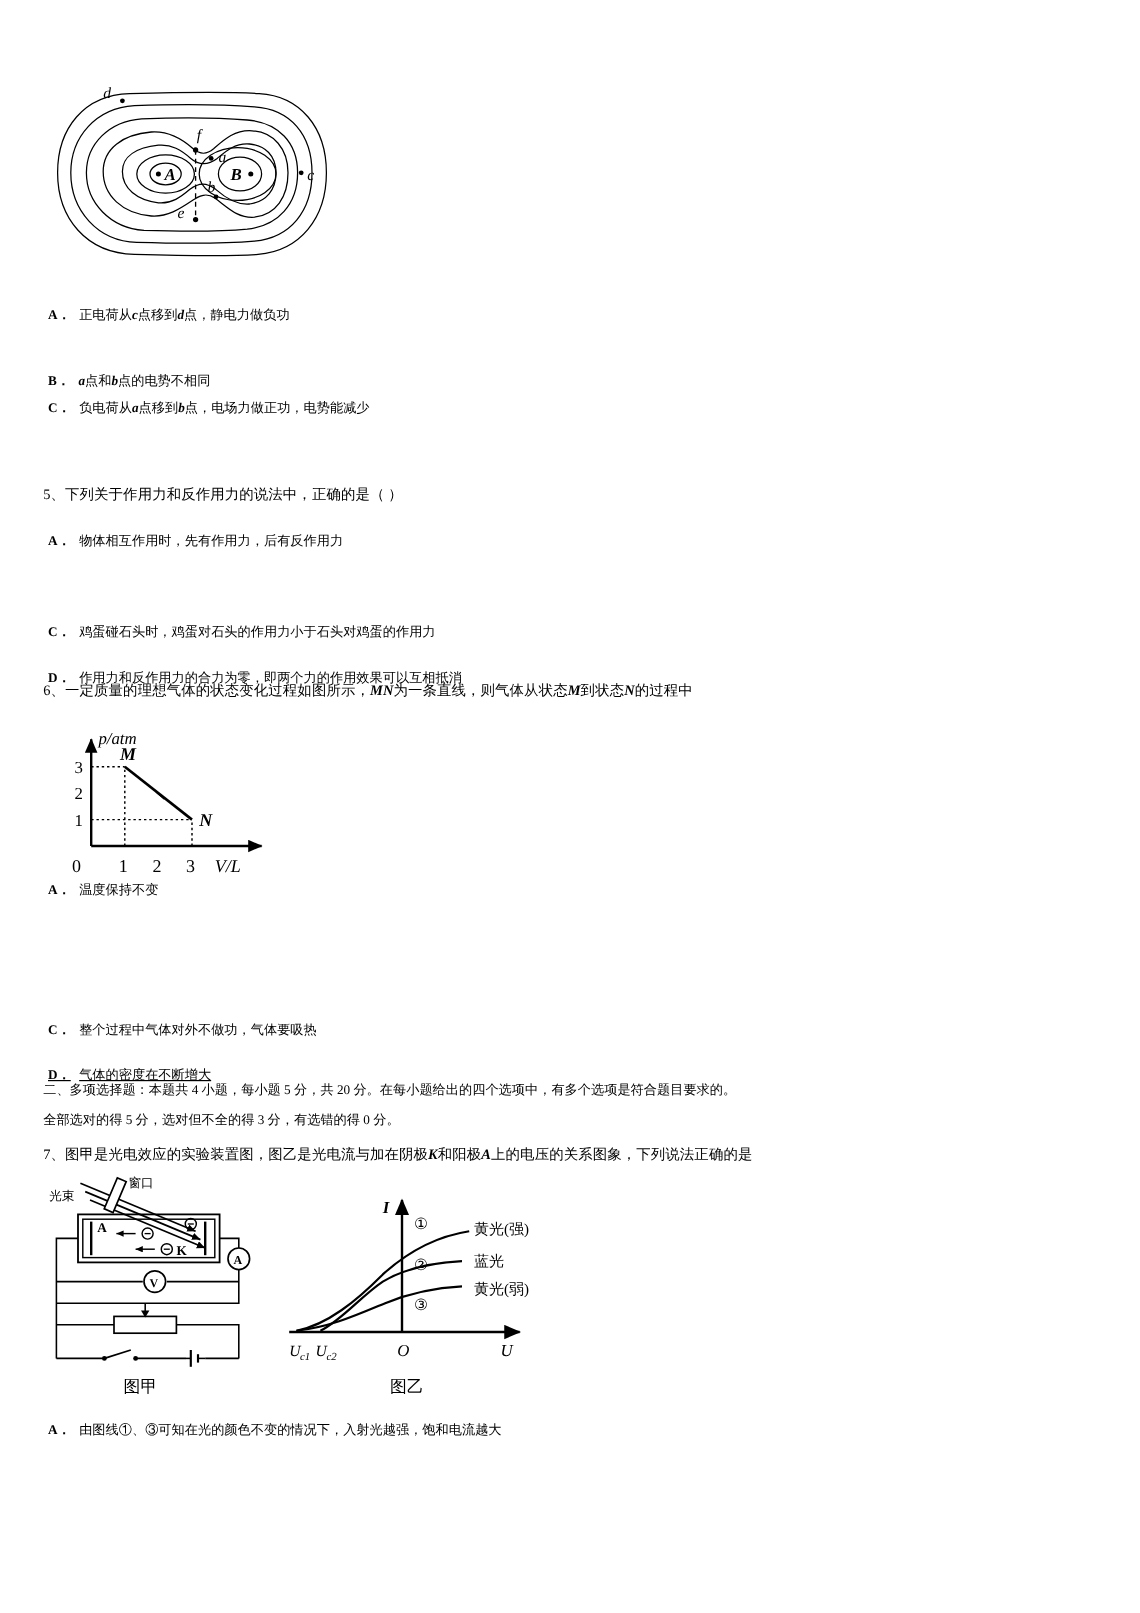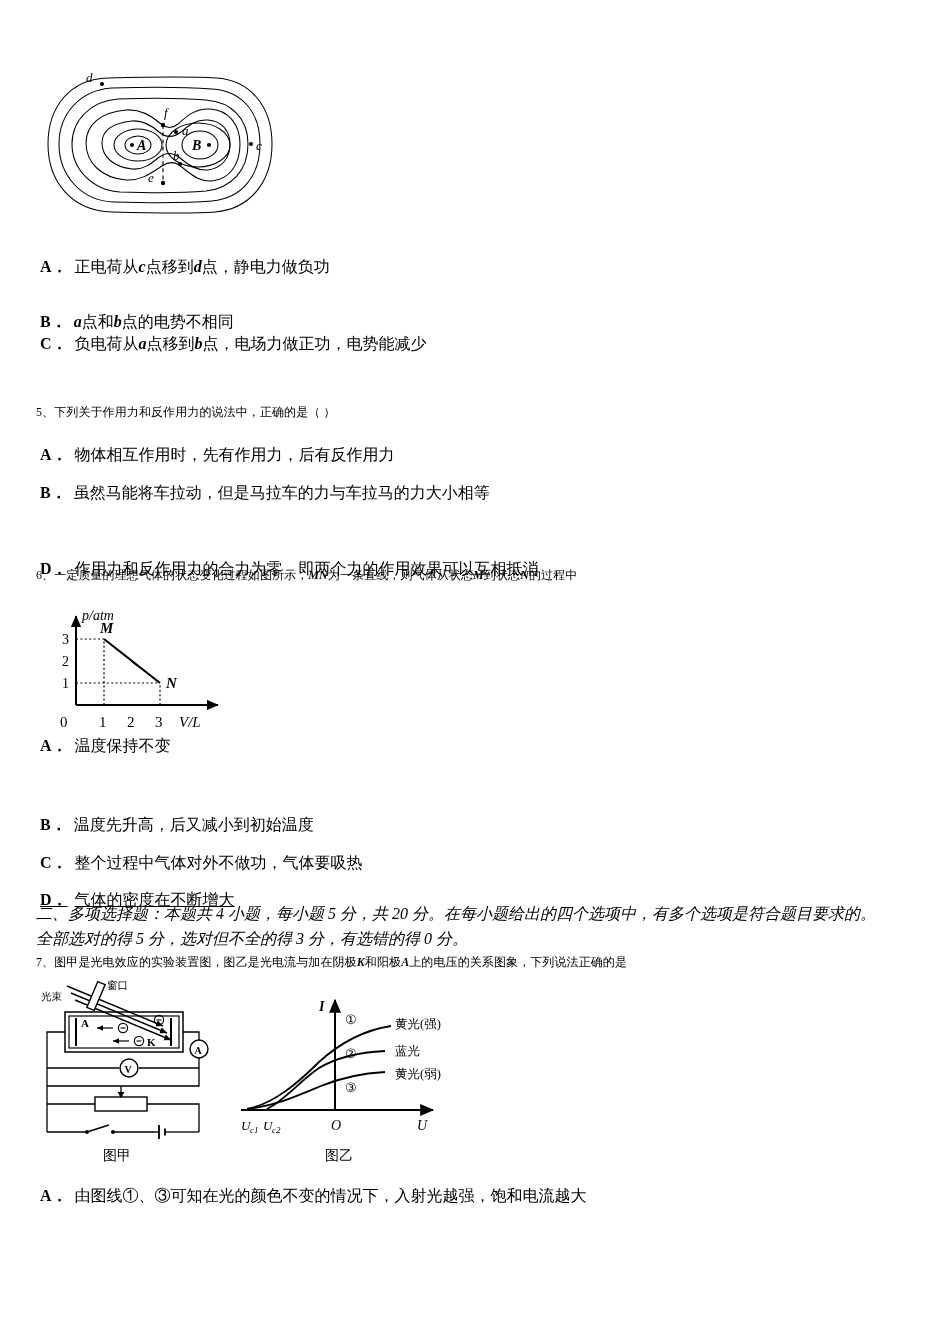--- a/index.html
+++ b/index.html
@@ -26,40 +26,39 @@
   
   .qtext {
     position: absolute;
     font-size: 12px;
     line-height: 1.5;
     letter-spacing: 0.1px;
     white-space: nowrap;
   }
   .opt {
     position: absolute;
-    font-size: 16px;
+    font-size: 11px;
     line-height: 1.5;
     white-space: nowrap;
   }
   .opt .lbl {
     font-weight: bold;
     font-family: "Liberation Serif", serif;
     margin-right: 7px;
   }
   .ital {
     font-style: italic;
     font-weight: bold;
     font-family: "Liberation Serif", serif;
   }
   .secthead {
     position: absolute;
-    font-size: 16px;
+    font-size: 11px;
     line-height: 1.62;
     white-space: nowrap;
-    font-style: italic;
   }
 
   
   #fig-equipotential {
     position: absolute;
     left: 40px;
     top: 62px;
     width: 260px;
     height: 165px;
   }
@@ -149,22 +148,22 @@
   </div>
 
 
   <div class="qtext" style="left:36px; top:403px;">
     <span>5、</span><span>下列关于作用力和反作用力的说法中，正确的是（        ）</span>
   </div>
 
   <div class="opt" style="left:40px; top:443px;text-align:center;">
     <span class="lbl">A．</span><span>物体相互作用时，先有作用力，后有反作用力</span>
   </div>
-  <div class="opt" style="left:40px; top:481px;">
-    <span class="lbl">B．</span><span>虽然马能将车拉动，但是马拉车的力与车拉马的力大小相等</span>
+  <div class="opt" style="left:40px; top:519px;">
+    <span class="lbl">C．</span><span>鸡蛋碰石头时，鸡蛋对石头的作用力小于石头对鸡蛋的作用力</span>
   </div>
   <div class="opt" style="left:40px; top:557px;">
     <span class="lbl">D．</span><span>作用力和反作用力的合力为零，即两个力的作用效果可以互相抵消</span>
   </div>
 
   <div class="qtext" style="left:36px; top:566px;">
     <span>6、</span><span>一定质量的理想气体的状态变化过程如图所示，</span><span class="ital">MN</span><span>为一条直线，则气体从状态</span><span class="ital">M</span><span>到状态</span><span class="ital">N</span><span>的过程中</span>
   </div>
 
   <div id="fig-pv">
@@ -201,23 +200,20 @@
       <text x="44" y="20" font-size="14" font-style="italic" fill="#000">p/atm</text>
       <text x="141" y="127" font-size="15" font-style="italic" fill="#000">V/L</text>
 
       <text x="62" y="33" font-size="15" font-style="italic" font-weight="bold" fill="#000">M</text>
       <text x="128" y="88" font-size="15" font-style="italic" font-weight="bold" fill="#000">N</text>
     </svg>
   </div>
 
   <div class="opt" style="left:40px; top:734px;">
     <span class="lbl">A．</span><span>温度保持不变</span>
-  </div>
-  <div class="opt" style="left:40px; top:813px;">
-    <span class="lbl">B．</span><span>温度先升高，后又减小到初始温度</span>
   </div>
   <div class="opt" style="left:40px; top:851px;">
     <span class="lbl">C．</span><span>整个过程中气体对外不做功，气体要吸热</span>
   </div>
   <div class="opt" style="left:40px; top:888px;text-decoration:underline;">
     <span class="lbl">D．</span><span>气体的密度在不断增大</span>
   </div>
 
   <div class="secthead" style="left:36px; top:901px;">二、多项选择题：本题共 4 小题，每小题 5 分，共 20 分。在每小题给出的四个选项中，有多个选项是符合题目要求的。</div>
   <div class="secthead" style="left:36px; top:926px;">全部选对的得 5 分，选对但不全的得 3 分，有选错的得 0 分。</div>

